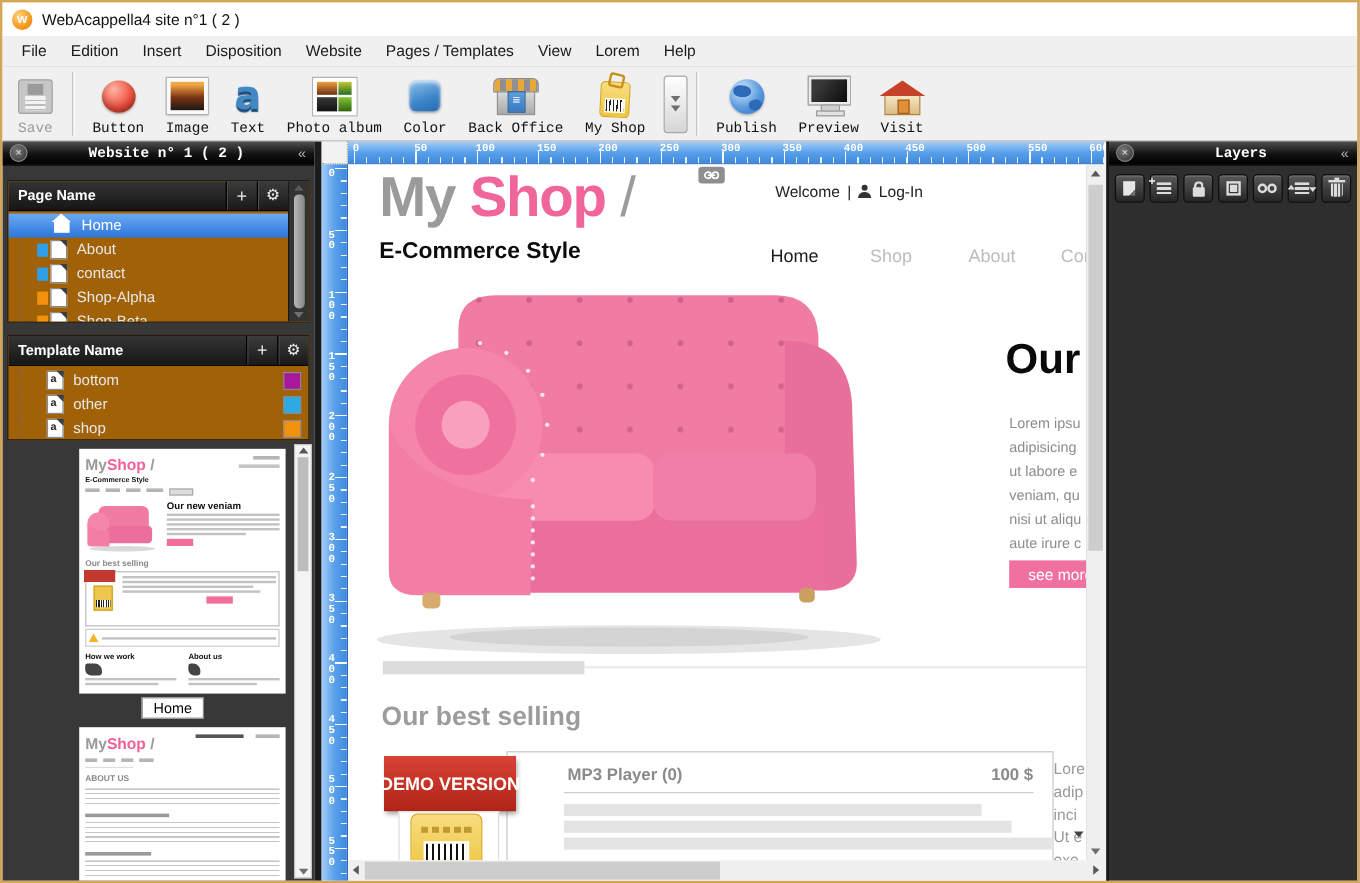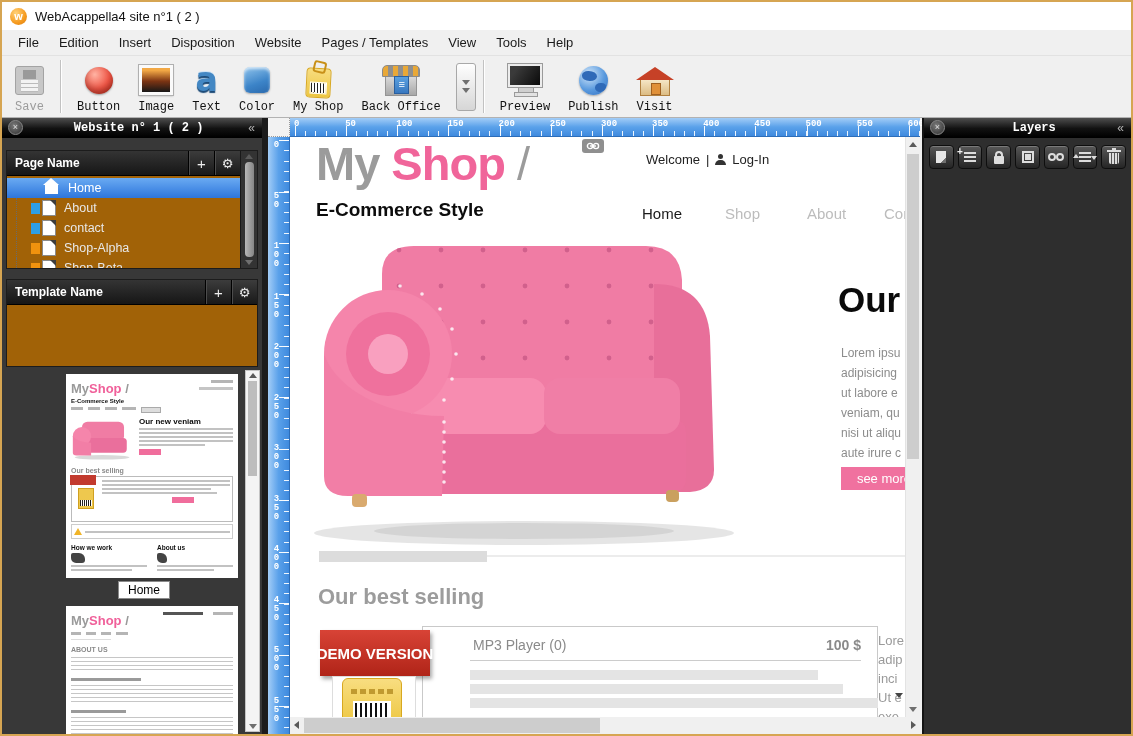--- a/index.html
+++ b/index.html
@@ -155,21 +155,21 @@
   .site-nav span:nth-of-type(3){left:517px;}.site-nav span:nth-of-type(4){left:594px;}
   .couch{left:4px;top:95px;}
   .hero-title{left:548px;top:143px;font-size:35px;font-weight:bold;color:#0a0a0a;white-space:nowrap;}
   .hero-text{left:551px;top:206px;font-size:12px;color:#8c8c8c;line-height:20px;}
   .hero-text div{white-space:nowrap;}
   .see-more{left:551px;top:330px;width:86px;height:23px;background:#f0719f;color:#fff;font-size:13px;text-align:center;line-height:23px;}
   .ph-bar{left:29px;top:414px;width:168px;height:11px;background:#dcdcdc;}
   .ph-line{left:197px;top:418px;width:418px;height:2px;background:#ececec;}
   .best-title{left:28px;top:447px;font-size:22px;font-weight:bold;color:#9c9c9c;}
   .card{left:132px;top:489px;width:456px;height:110px;border:1px solid #c9c9c9;background:#fff;box-sizing:border-box;}
-  .p-name{position:absolute;left:50px;top:10px;font-size:14px;font-weight:normal;color:#8a8a8a;}
+  .p-name{position:absolute;left:50px;top:10px;font-size:14px;font-weight:bold;color:#8a8a8a;}
   .p-price{position:absolute;right:16px;top:10px;font-size:14px;font-weight:bold;color:#8a8a8a;}
   .p-hr{position:absolute;left:47px;top:33px;right:16px;height:1px;background:#ccc;}
   .p-bar{position:absolute;left:47px;height:10px;background:#e4e4e4;}
   .demo-badge{left:30px;top:493px;width:110px;height:46px;background:linear-gradient(#d84336,#b02418);color:#fff;font-weight:bold;font-size:15px;
     display:flex;align-items:center;justify-content:center;box-shadow:2px 3px 4px rgba(0,0,0,.35);white-space:nowrap;}
   .prod-cell{left:42px;top:539px;width:82px;height:41px;background:#fff;border:1px solid #ddd;}
   .prod-tag{left:52px;top:541px;width:58px;height:46px;border-radius:6px;}
   .prod-tag::before{left:10px;right:10px;top:22px;height:14px;background:repeating-linear-gradient(90deg,#111 0 2px,#fff 2px 5px);border:2px solid #fff;}
   .prod-tag::after{content:"";position:absolute;left:8px;right:8px;top:10px;height:5px;background:repeating-linear-gradient(90deg,#c09a30 0 6px,transparent 6px 9px);}
   .side-text{left:588px;top:494px;font-size:13px;color:#9a9a9a;line-height:19px;}
@@ -231,21 +231,21 @@
 
   <div class="menubar">
 
   <span class="menu-item">File</span>
       <span class="menu-item">Edition</span>
       <span class="menu-item">Insert</span>
       <span class="menu-item">Disposition</span>
       <span class="menu-item">Website</span>
       <span class="menu-item">Pages / Templates</span>
       <span class="menu-item">View</span>
-      <span class="menu-item">Tools</span>
+      <span class="menu-item">Lorem</span>
       <span class="menu-item">Help</span>
     </div>
 
   <div class="toolbar">
     <div class="tb-group">
 
         <div class="tb-btn disabled">
           <div class="tb-iconbox">
             <div class="ic save"></div>
           </div>
@@ -270,61 +270,67 @@
           <div class="tb-label">Image</div>
         </div>
 
         <div class="tb-btn">
           <div class="tb-iconbox">
             <div class="ic text"></div>
           </div>
           <div class="tb-label">Text</div>
         </div>
 
+        <div class="tb-btn">
+          <div class="tb-iconbox">
+            <div class="ic photo-album"></div>
+          </div>
+          <div class="tb-label">Photo album</div>
+        </div>
 
         <div class="tb-btn">
           <div class="tb-iconbox">
             <div class="ic color"></div>
           </div>
           <div class="tb-label">Color</div>
         </div>
 
         <div class="tb-btn">
           <div class="tb-iconbox">
+            <div class="ic back-office"></div>
+          </div>
+          <div class="tb-label">Back Office</div>
+        </div>
+
+        <div class="tb-btn">
+          <div class="tb-iconbox">
             <div class="ic my-shop"></div>
           </div>
           <div class="tb-label">My Shop</div>
-        </div>
-
-        <div class="tb-btn">
-          <div class="tb-iconbox">
-            <div class="ic back-office"></div>
-          </div>
-          <div class="tb-label">Back Office</div>
         </div>
       </div>
     <div class="chevron-btn">
       <span class="tri-dn"></span>
       <span class="tri-dn"></span>
     </div>
     <div class="tb-sep"></div>
     <div class="tb-group">
 
         <div class="tb-btn">
           <div class="tb-iconbox">
+            <div class="ic publish"></div>
+          </div>
+          <div class="tb-label">Publish</div>
+        </div>
+
+        <div class="tb-btn">
+          <div class="tb-iconbox">
             <div class="ic preview"></div>
           </div>
           <div class="tb-label">Preview</div>
-        </div>
-
-        <div class="tb-btn">
-          <div class="tb-iconbox">
-            <div class="ic publish"></div>
-          </div>
-          <div class="tb-label">Publish</div>
         </div>
 
         <div class="tb-btn">
           <div class="tb-iconbox">
             <div class="ic visit"></div>
           </div>
           <div class="tb-label">Visit</div>
         </div>
       </div>
   </div>
@@ -385,20 +391,40 @@
         <span class="tri-dn"></span>
       </div>
     </div>
 
     <div class="list-box" id="templates-box">
       <div class="list-head">
         <span class="list-title">Template Name</span>
         <span class="list-btn">+</span>
         <span class="list-btn gear">⚙</span>
       </div>
+      <div class="rows">
+
+          <div class="row" style="padding-left:32px;">
+            <span class="pg a"></span>
+            <span class="lbl">bottom</span>
+            <span class="tpl-color" style="background: rgb(168, 24, 156);"></span>
+          </div>
+
+          <div class="row" style="padding-left:32px;">
+            <span class="pg a"></span>
+            <span class="lbl">other</span>
+            <span class="tpl-color" style="background: rgb(46, 170, 226);"></span>
+          </div>
+
+          <div class="row" style="padding-left:32px;">
+            <span class="pg a"></span>
+            <span class="lbl">shop</span>
+            <span class="tpl-color" style="background: rgb(240, 146, 14);"></span>
+          </div>
+        </div>
     </div>
 
     <div class="thumbs">
       <div class="thumb-page" id="thumb1">
         <div style="position:relative;">
           <span class="t-logo"><span class="t-gray">My</span><span class="t-pink">Shop</span><span class="t-gray"> /</span></span>
           <span style="position:absolute;right:0;top:1px;width:22px;height:3px;background:#b5b5b5;"></span>
           <span style="position:absolute;right:0;top:8px;width:34px;height:3px;background:#c5c5c5;"></span>
         </div>
         <div class="t-tag">E-Commerce Style</div>

